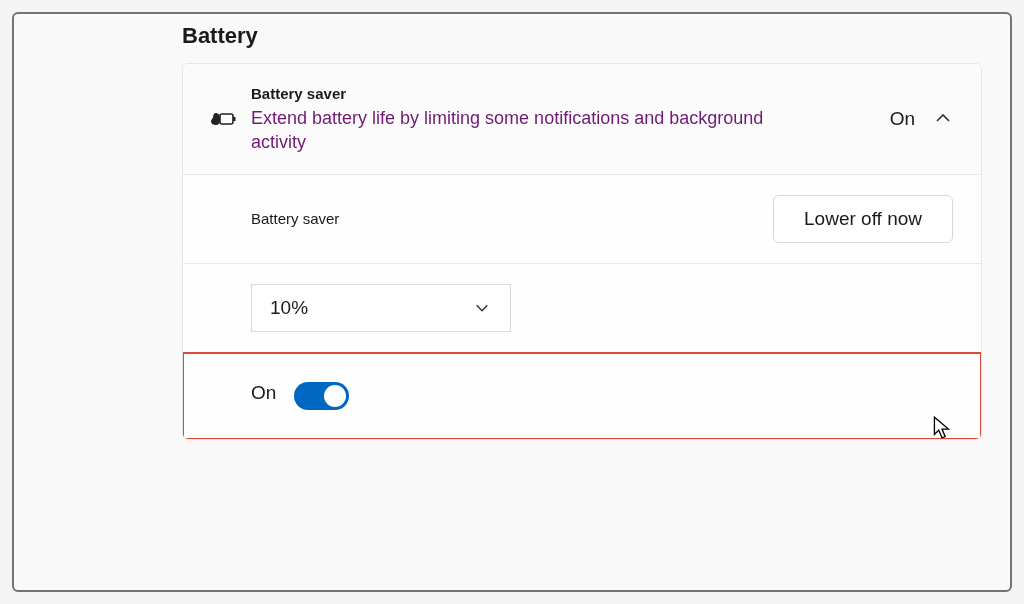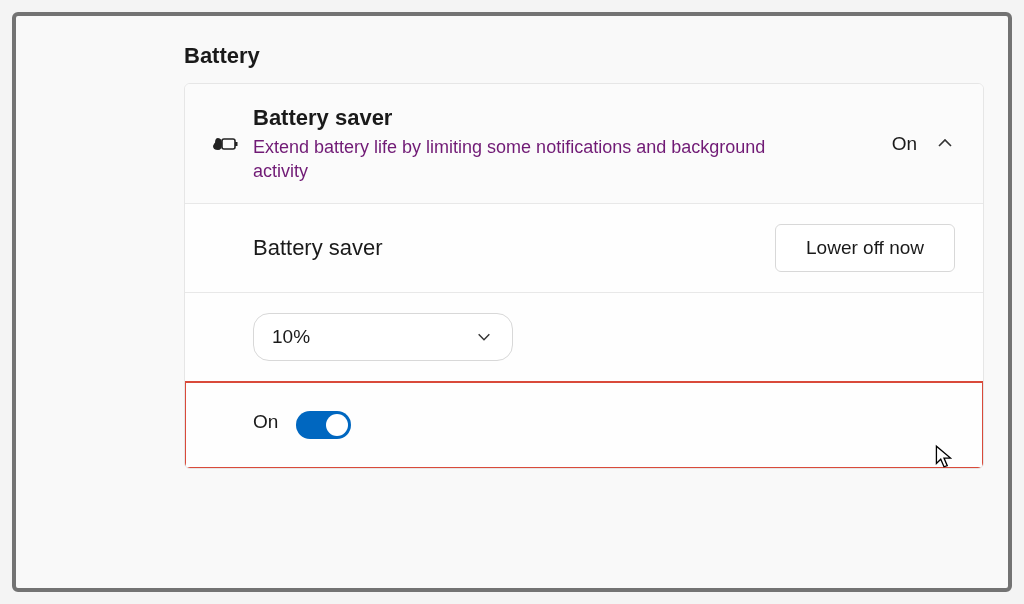--- a/index.html
+++ b/index.html
@@ -6,24 +6,24 @@
     body {
       font-family: "Segoe UI", -apple-system, sans-serif;
       background: #f4f4f4;
       width: 1024px;
       height: 604px;
       overflow: hidden;
       padding: 12px;
     }
     .panel {
       background: #f9f9f9;
-      border: 4px solid #737373;
+      border: 2px solid #737373;
       border-radius: 6px;
       height: 100%;
-      padding: 27px 26px 20px 26px;
+      padding: 9px 26px 20px 26px;
     }
     .section-title {
       font-size: 22px;
       font-weight: 600;
       color: #1a1a1a;
       margin-left: 142px;
       margin-bottom: 14px;
     }
     .card-group {
       margin-left: 142px;
@@ -49,21 +49,21 @@
     }
     .icon-slot {
       width: 44px;
       display: flex;
       align-items: center;
       justify-content: flex-start;
       flex-shrink: 0;
     }
     .text-slot { flex: 1; }
     .title {
-      font-size: 22px;
+      font-size: 15px;
       color: #1a1a1a;
       line-height: 1.3;
     }
     .title.semibold { font-weight: 600; }
     .subtitle {
       font-size: 18px;
       color: #701a75;
       line-height: 1.35;
       margin-top: 2px;
       max-width: 530px;
@@ -92,21 +92,21 @@
       border-radius: 6px;
       padding: 12px 30px;
       font-size: 19px;
       color: #1a1a1a;
       cursor: pointer;
       font-family: inherit;
     }
     .select {
       background: #ffffff;
       border: 1px solid #d8d8d8;
-      border-radius: 16px;
+      border-radius: 0;
       height: 48px;
       min-width: 260px;
       padding: 0 18px;
       display: flex;
       align-items: center;
       justify-content: space-between;
       font-size: 19px;
       color: #1a1a1a;
       cursor: pointer;
     }

